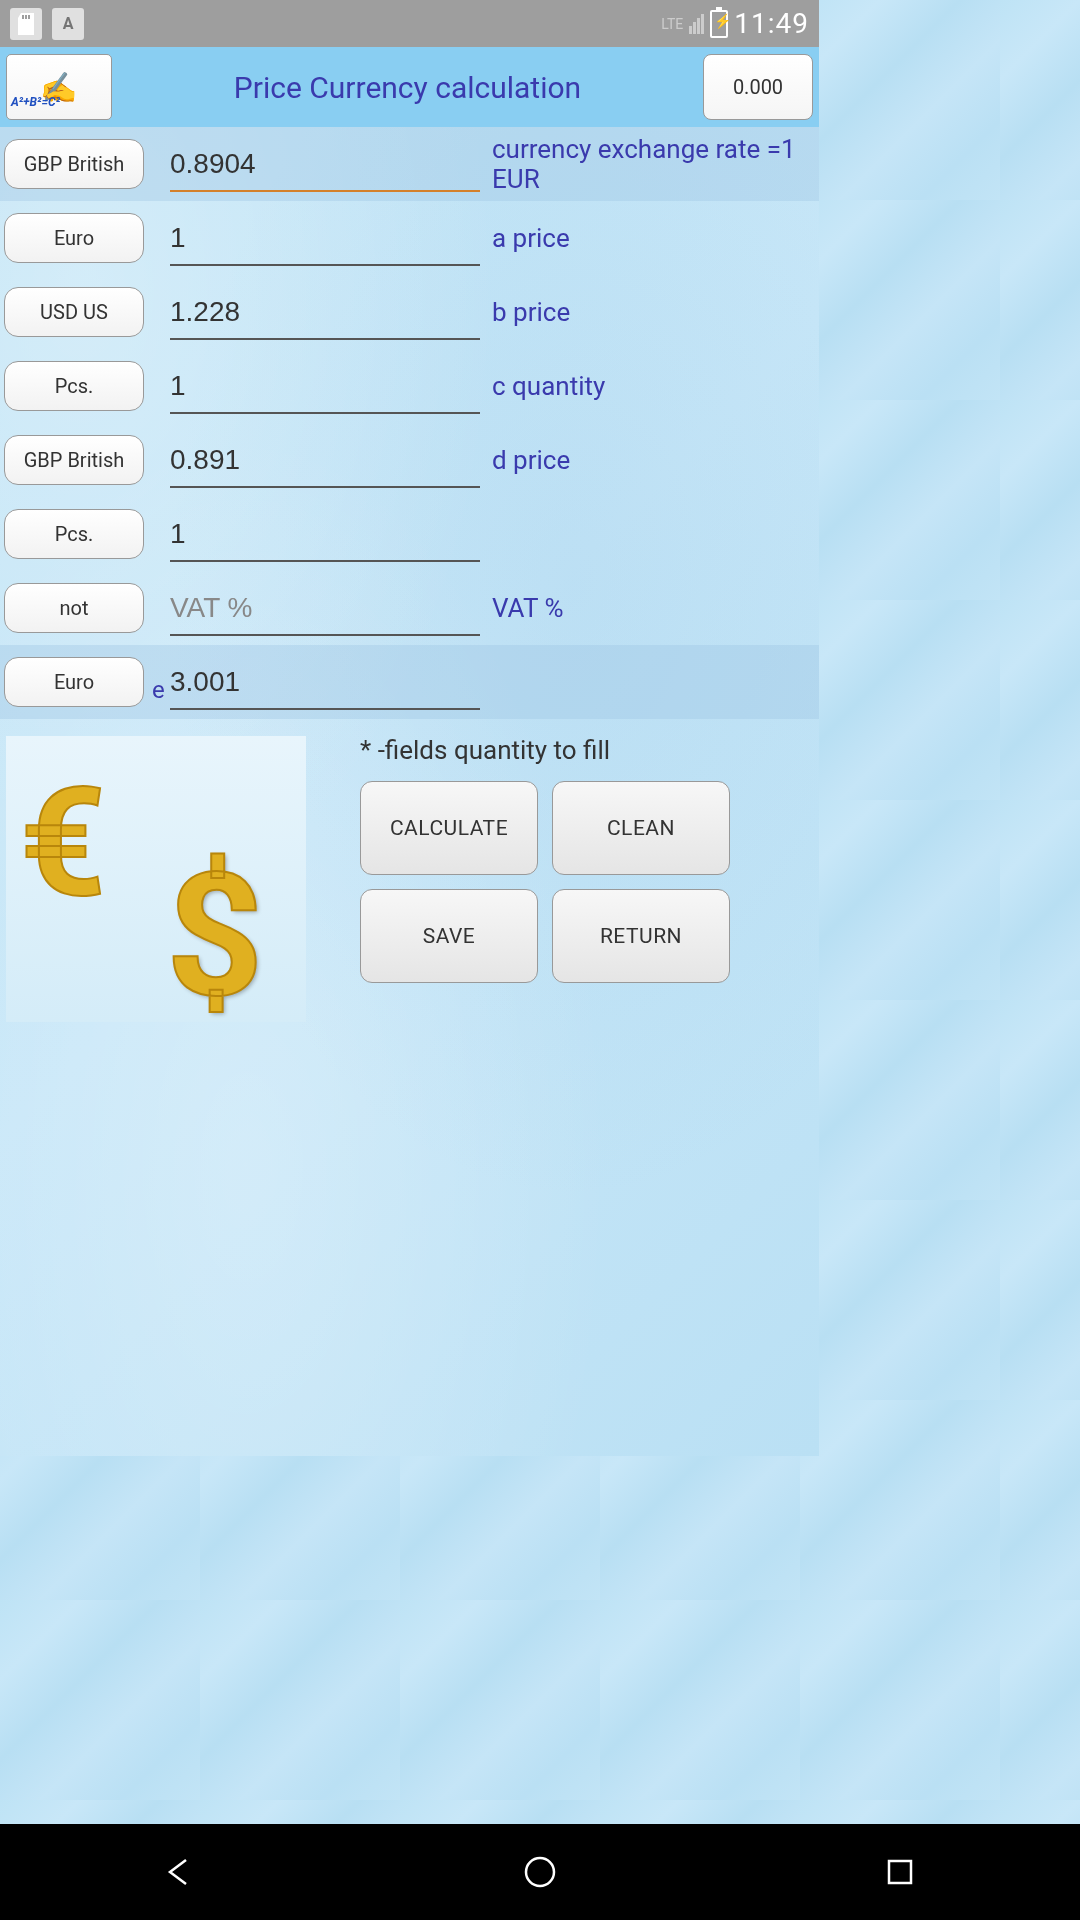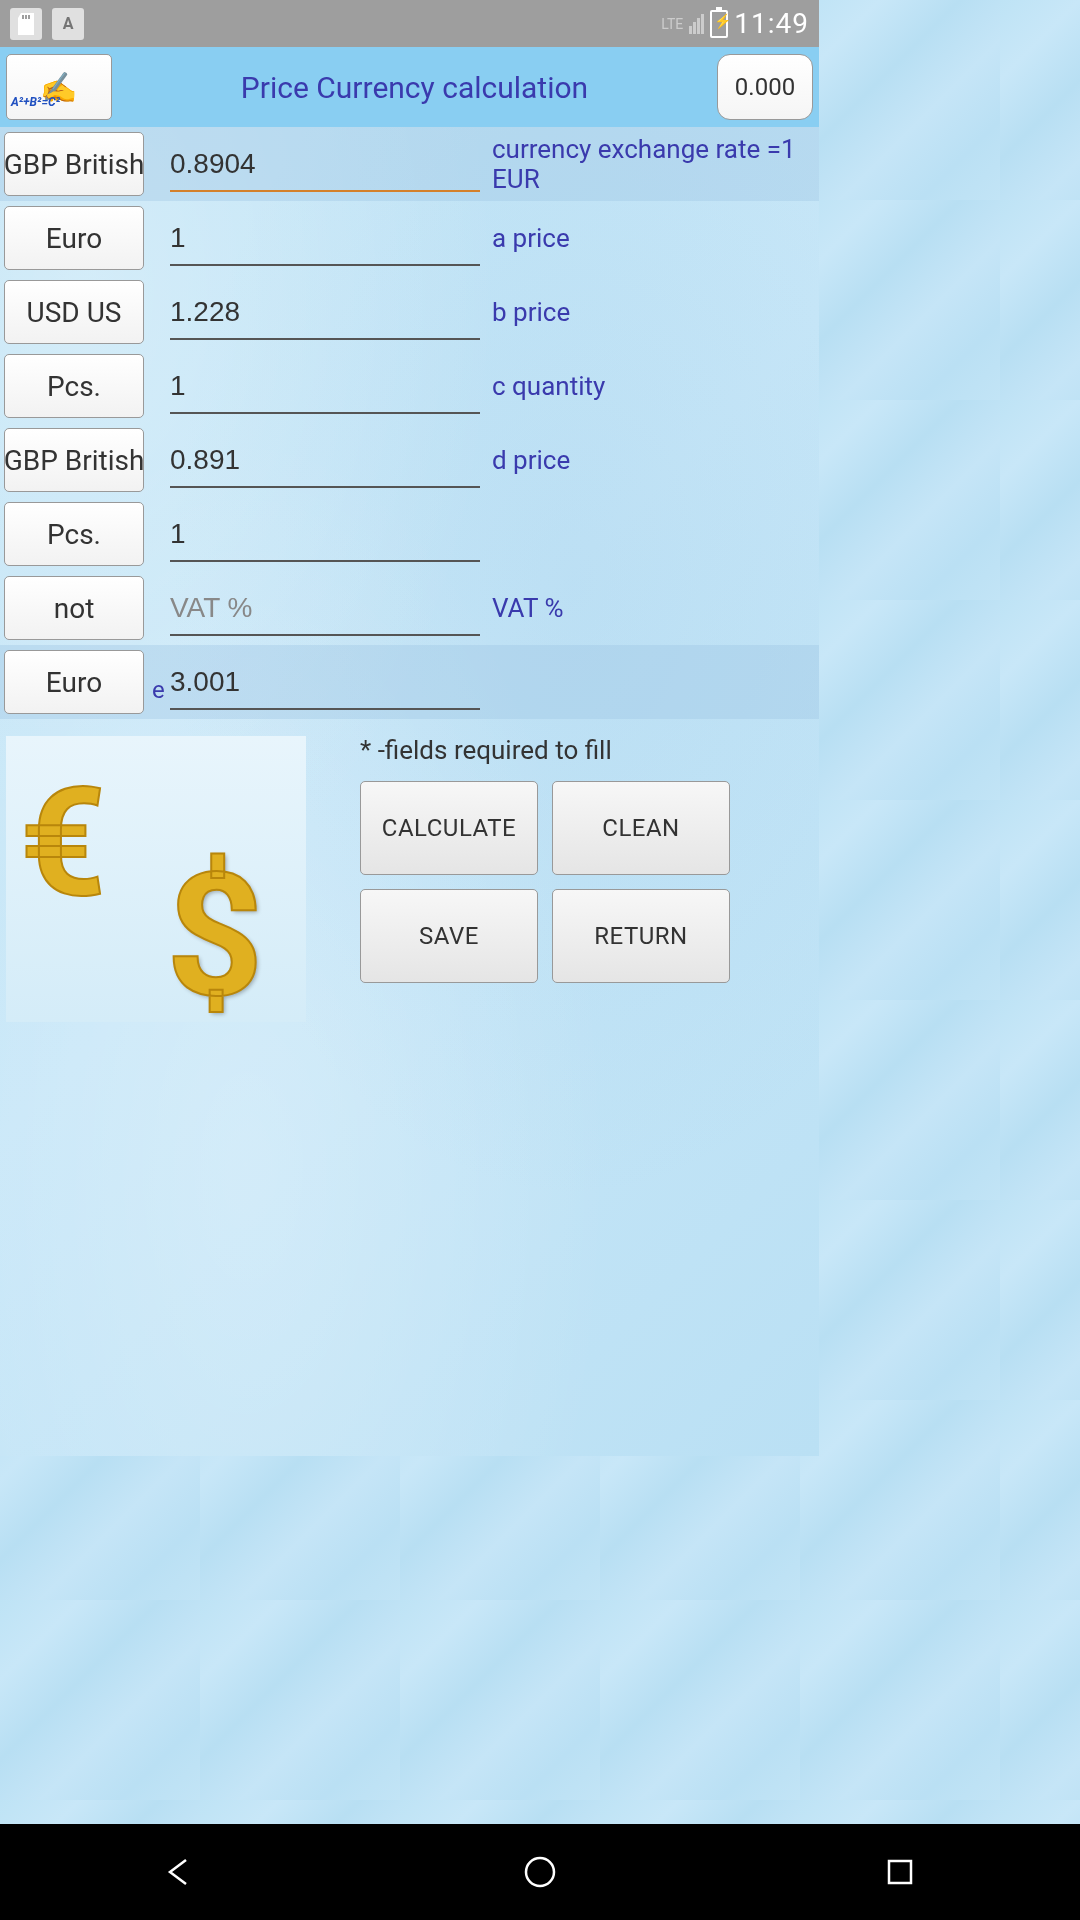--- a/index.html
+++ b/index.html
@@ -71,47 +71,47 @@
   .hand-btn .formula{
     position:absolute;bottom:10px;left:4px;font-size:12px;color:#2050c0;font-weight:bold;font-style:italic;
   }
   .title-text {
     flex: 1;
     text-align: center;
     font-size: 30px;
     color: #3a3aad;
   }
   .zero-btn {
-    width: 96px; height: 66px;
+    width: 110px; height: 66px;
     background: linear-gradient(#fff,#f5f5f5);
     border: 1px solid #999;
-    border-radius: 13px;
+    border-radius: 8px;
     display:flex;align-items:center;justify-content:center;
-    font-size:24px;
+    font-size:20px;
     color:#333;
   }
 
   .form-area {
     padding: 0 0 0 0;
   }
   .row {
     display: grid;
     grid-template-columns: 148px 340px 1fr;
     align-items: center;
     gap: 0;
     min-height: 74px;
     padding-right: 10px;
   }
   .row .sel-btn {
     margin: 4px 4px 4px 4px;
-    height: 64px;
+    height: 50px;
     background: linear-gradient(#fff,#f2f2f2);
     border: 1px solid #999;
-    border-radius: 5px;
-    font-size: 28px;
+    border-radius: 14px;
+    font-size: 20px;
     color: #333;
     display:flex;align-items:center;justify-content:center;
     white-space:nowrap;
     overflow:hidden;
   }
   .row .input-cell {
     position:relative;
     margin: 6px 8px 0 22px;
   }
   .row input {
@@ -148,22 +148,22 @@
     display: grid;
     grid-template-columns: 178px 178px;
     grid-template-rows: 94px 94px;
     gap: 14px 14px;
     margin-left: 360px;
     margin-top: 6px;
   }
   .action-btn {
     background: linear-gradient(#f7f7f7,#e5e5e5);
     border: 1px solid #999;
-    border-radius: 5px;
-    font-size: 24px;
+    border-radius: 12px;
+    font-size: 21px;
     color: #333;
     text-transform: uppercase;
     display:flex;align-items:center;justify-content:center;
     letter-spacing:0.5px;
   }
 
   .currency-image {
     position:absolute;
     left:6px; top:736px;
     width:300px; height:286px;
@@ -280,21 +280,21 @@
   <div class="row shade" style="position:relative;">
     <div class="sel-btn">Euro</div>
     <div class="input-cell" style="position:relative;">
       <span class="hint-e">e</span>
       <input value="3.001" style="">
     </div>
   </div>
 
 </div>
 
-<div class="req-note">* -fields required to fill</div>
+<div class="req-note">* -fields quantity to fill</div>
 
 <div class="action-grid">
   <div class="action-btn">CALCULATE</div>
   <div class="action-btn">CLEAN</div>
   <div class="action-btn">SAVE</div>
   <div class="action-btn">RETURN</div>
 </div>
 
 <div class="currency-image">
   <div class="euro-sign">€</div>

